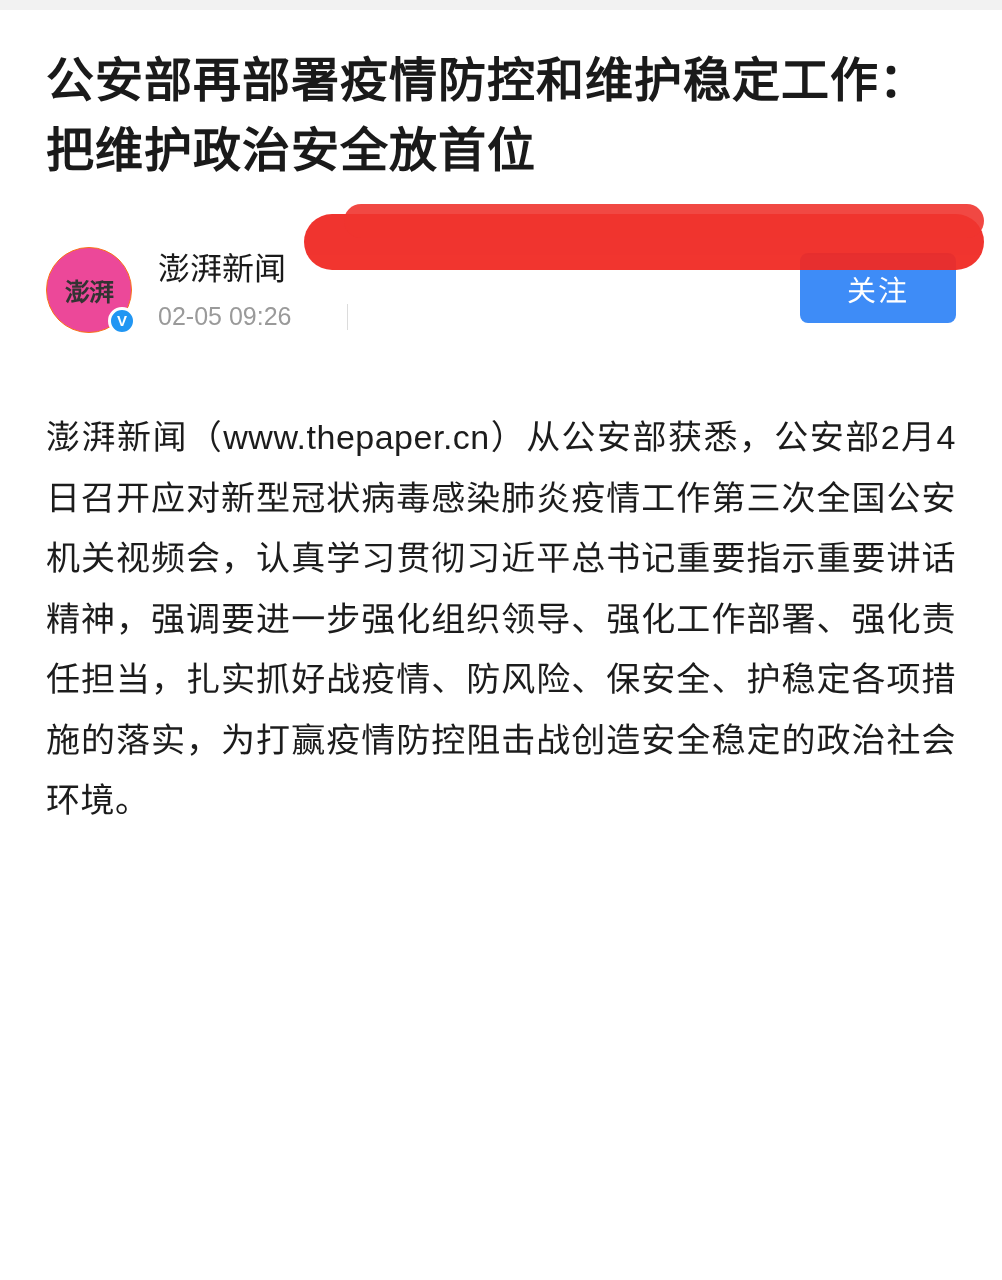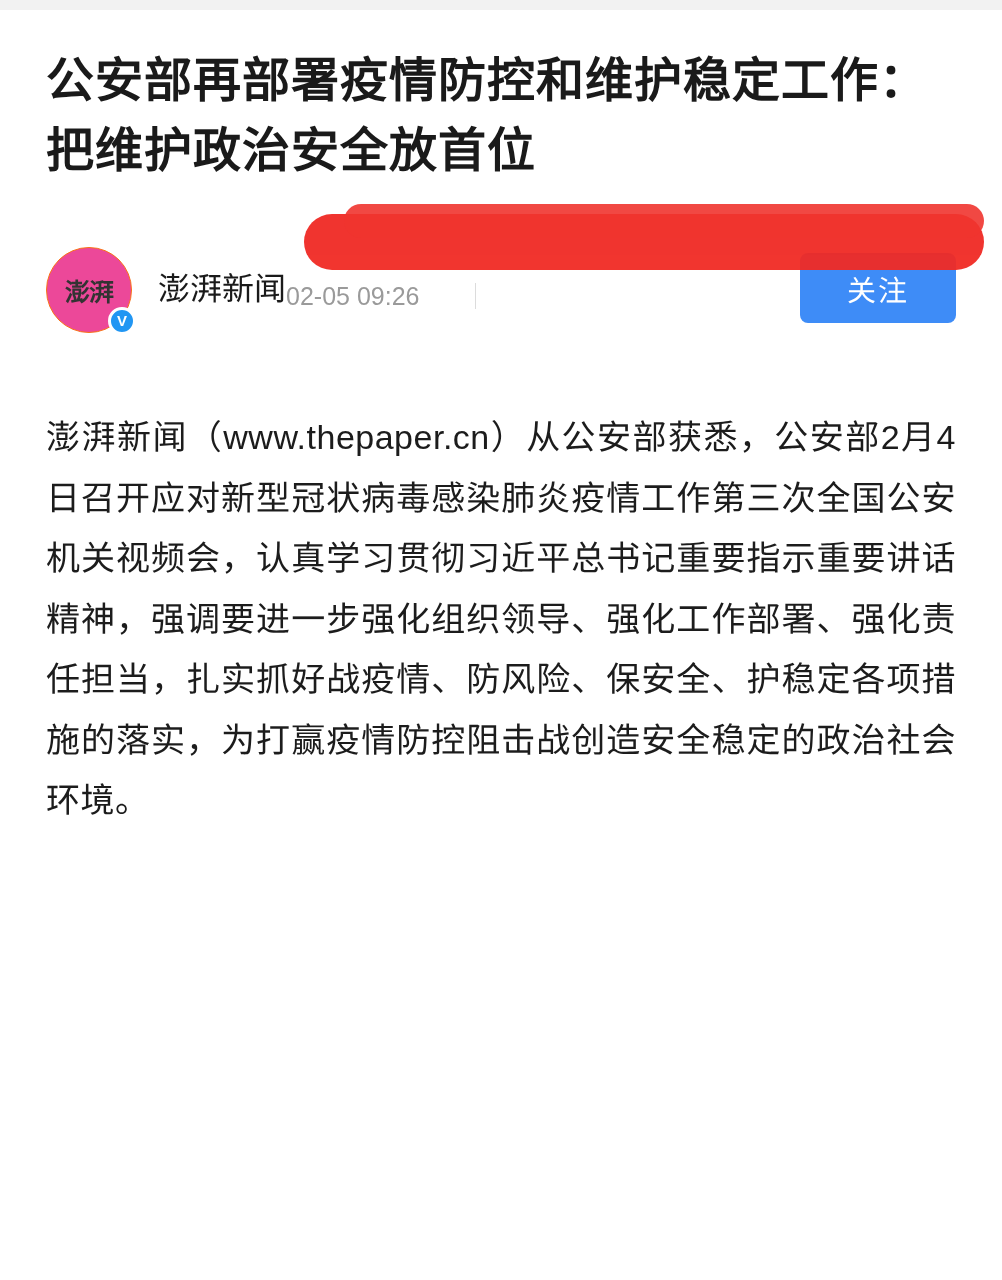--- a/index.html
+++ b/index.html
@@ -114,21 +114,21 @@
     box-sizing: border-box;
     color: #fff;
     font-size: 15px;
     line-height: 22px;
     text-align: center;
     font-weight: bold;
   }
   .author-meta {
     margin-left: 26px;
     display: flex;
-    flex-direction: row;
+    flex-direction: column;
     justify-content: flex-end;
   }
   .author-name {
     font-size: 32px;
     color: #1a1a1a;
     line-height: 1.3;
     font-weight: normal;
   }
   .author-sub {
     margin-top: 12px;

